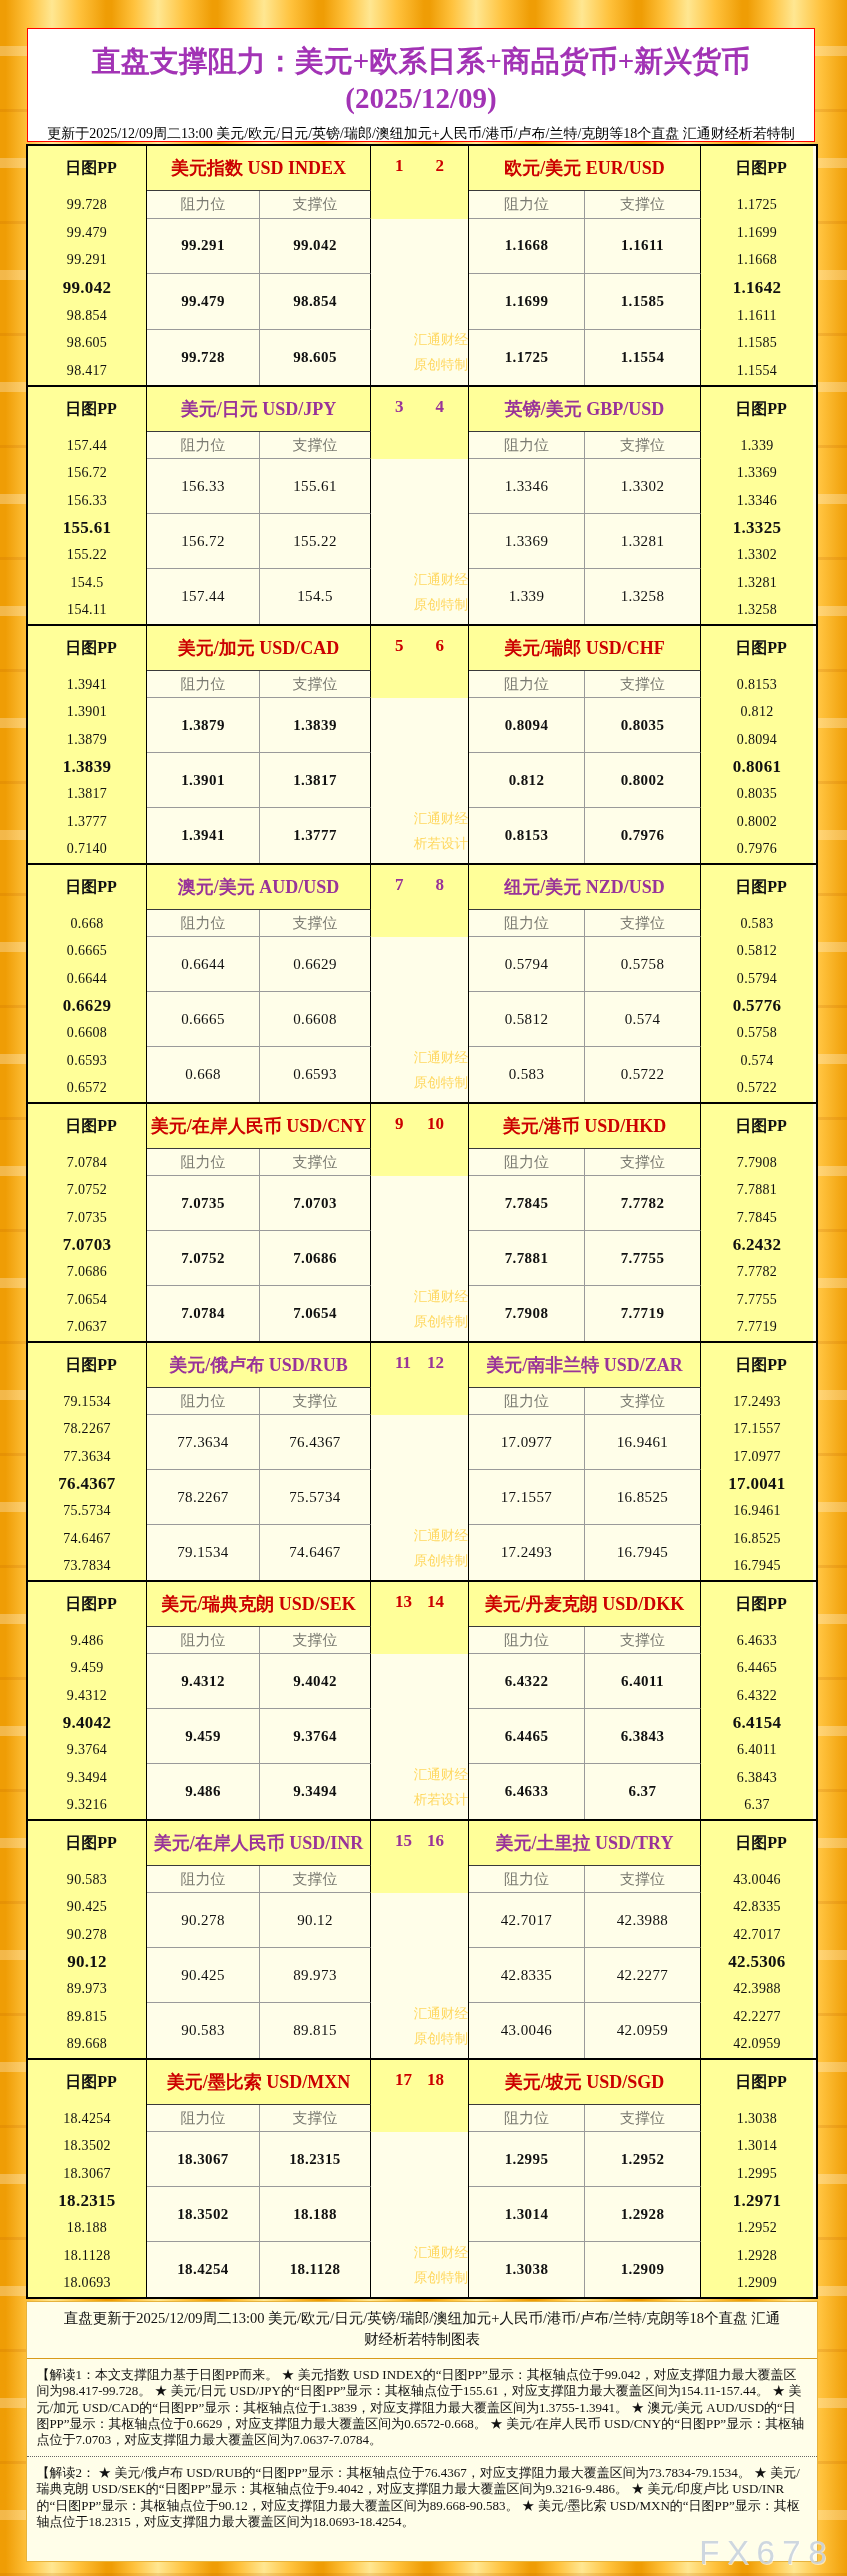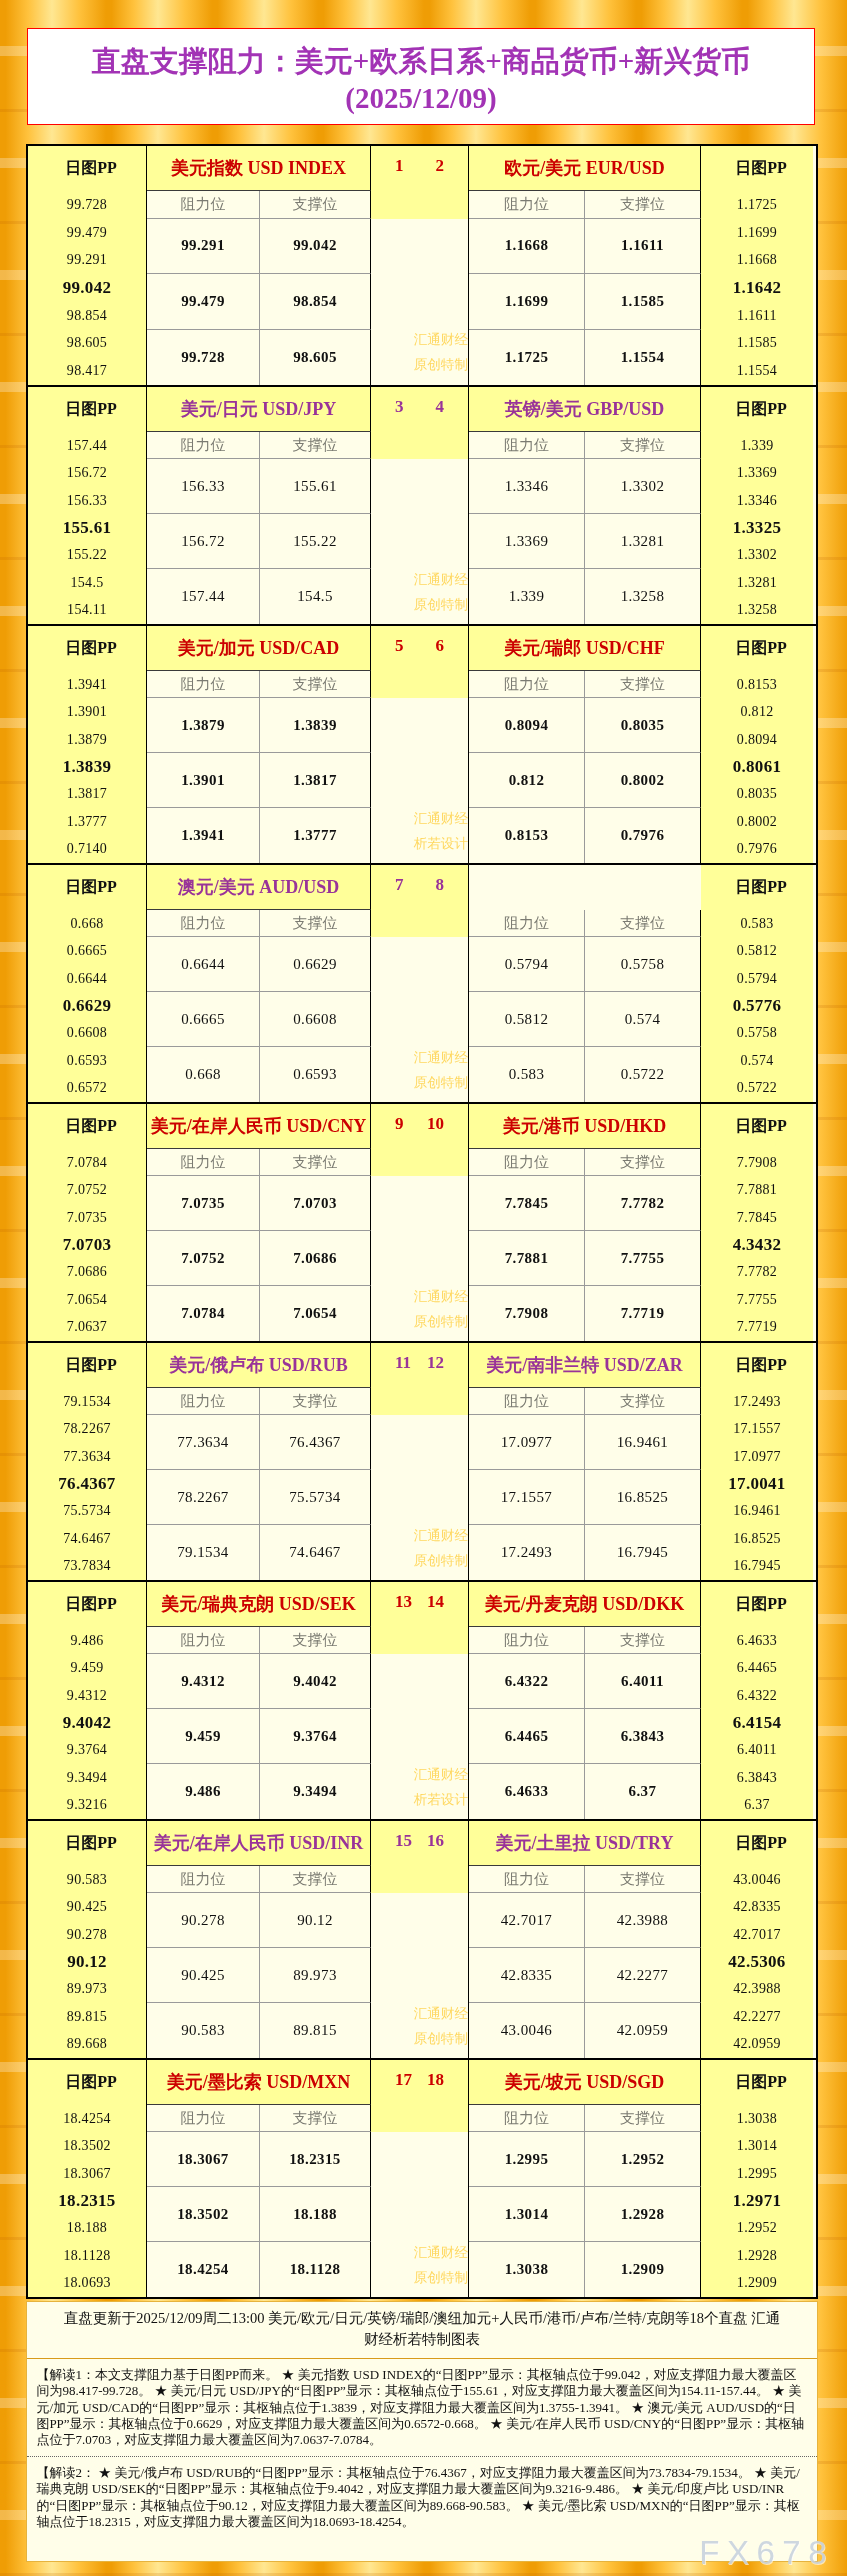--- a/index.html
+++ b/index.html
@@ -4,21 +4,21 @@
 <style>
   html,body{margin:0;padding:0;}
   body{font-family:"Liberation Serif","DejaVu Serif",serif;color:#111;}
   .page{position:relative;width:847px;height:2576px;overflow:hidden;
     background-color:#f2a30b;
     background-image:
       repeating-linear-gradient(0deg, rgba(190,95,0,.18) 0 2.8px, rgba(255,255,255,0) 2.8px 56px, rgba(255,255,255,.28) 56px 66px, rgba(255,255,255,0) 66px 112px),
       repeating-linear-gradient(90deg, #ef9d05 0 5.6px, #ffc23d 28px, #ffe792 52px, #ffc23d 79px, #ef9d05 106px);
   }
   
-  .hdr-box{position:absolute;left:27px;top:28px;width:788px;height:97px;box-sizing:border-box;
+  .hdr-box{position:absolute;left:27px;top:28px;width:788px;height:114px;box-sizing:border-box;
     background:#ffffff;border:1.9px solid #ff0000;text-align:center;overflow:hidden;}
   .title{margin-top:13px;font-size:29px;font-weight:700;color:#a233b5;}
   .upd{margin:9.4px auto 0;width:96%;font-size:14px;line-height:19.7px;color:#000;}
   
   .tbl{position:absolute;left:26px;top:144px;width:792px;box-sizing:border-box;
     border:2.8px solid #000;background:#fffee9;}
   .block{display:grid;height:239px;box-sizing:border-box;
     grid-template-columns:119px 113px 111px 98px 116px 116px 112px;
     grid-template-rows:45px repeat(7,1fr);background:#fffee9;}
   .block + .block{border-top:2.8px solid #000;}
@@ -230,20 +230,21 @@
     <div class="cell col7 ppv rr8">0.7976</div>
   </div>
       <div class="block purple">
 
     <div class="cell col1 hdr pph">日图PP</div>
     <div class="cell cols23 hdr pname">澳元/美元 AUD/USD</div>
     <div class="cell nums col4">
       <span>7</span>
       <span>8</span>
     </div>
+    <div class="cell cols56 hdr pname">纽元/美元 NZD/USD</div>
     <div class="cell col7 hdr pph">日图PP</div>
 
     <div class="cell col1 ppv rr2">0.668</div>
     <div class="cell col1 ppv rr3">0.6665</div>
     <div class="cell col1 ppv rr4">0.6644</div>
     <div class="cell col1 ppv rr5 pivot">0.6629</div>
     <div class="cell col1 ppv rr6">0.6608</div>
     <div class="cell col1 ppv rr7">0.6593</div>
     <div class="cell col1 ppv rr8">0.6572</div>
 
@@ -320,21 +321,21 @@
     <div class="cell col5 v1 val">7.7845</div>
     <div class="cell col6 v1 val">7.7782</div>
     <div class="cell col5 v2 val">7.7881</div>
     <div class="cell col6 v2 val">7.7755</div>
     <div class="cell col5 v3 val">7.7908</div>
     <div class="cell col6 v3 val">7.7719</div>
 
     <div class="cell col7 ppv rr2">7.7908</div>
     <div class="cell col7 ppv rr3">7.7881</div>
     <div class="cell col7 ppv rr4">7.7845</div>
-    <div class="cell col7 ppv rr5 pivot">4.3432</div>
+    <div class="cell col7 ppv rr5 pivot">6.2432</div>
     <div class="cell col7 ppv rr6">7.7782</div>
     <div class="cell col7 ppv rr7">7.7755</div>
     <div class="cell col7 ppv rr8">7.7719</div>
   </div>
       <div class="block purple">
 
     <div class="cell col1 hdr pph">日图PP</div>
     <div class="cell cols23 hdr pname">美元/俄卢布 USD/RUB</div>
     <div class="cell nums col4">
       <span>11</span>

